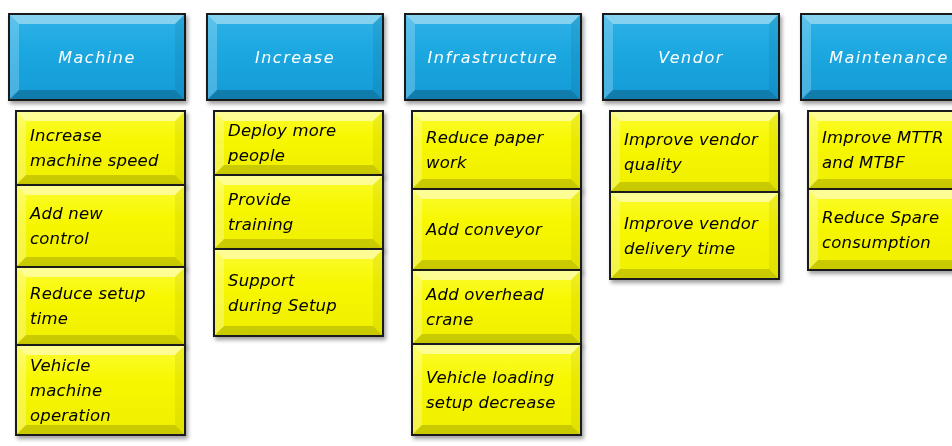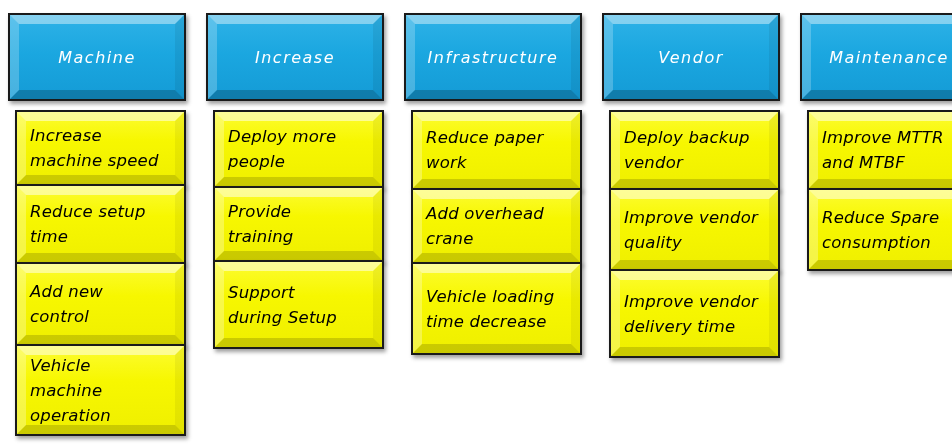--- a/index.html
+++ b/index.html
@@ -94,46 +94,46 @@
     <div class="box header">
       <span class="frame"></span>
       <span class="label">Machine</span>
     </div>
     <div class="notes">
       <div class="box note" style="height:76px">
         <span class="frame"></span>
         <span class="label">Increase
 machine speed</span>
       </div>
+      <div class="box note" style="height:84px">
+        <span class="frame"></span>
+        <span class="label">Add new
+control</span>
+      </div>
       <div class="box note" style="height:80px">
         <span class="frame"></span>
         <span class="label">Reduce setup
 time</span>
-      </div>
-      <div class="box note" style="height:84px">
-        <span class="frame"></span>
-        <span class="label">Add new
-control</span>
       </div>
       <div class="box note" style="height:92px">
         <span class="frame"></span>
         <span class="label">Vehicle
 machine
 operation</span>
       </div>
     </div>
   </div>
 
   <div class="column">
     <div class="box header">
       <span class="frame"></span>
       <span class="label">Increase</span>
     </div>
     <div class="notes">
-      <div class="box note" style="height:78px">
+      <div class="box note" style="height:66px">
         <span class="frame"></span>
         <span class="label">Deploy more
 people</span>
       </div>
       <div class="box note" style="height:76px">
         <span class="frame"></span>
         <span class="label">Provide
 training</span>
       </div>
       <div class="box note" style="height:89px">
@@ -148,44 +148,43 @@
     <div class="box header">
       <span class="frame"></span>
       <span class="label">Infrastructure</span>
     </div>
     <div class="notes">
       <div class="box note" style="height:80px">
         <span class="frame"></span>
         <span class="label">Reduce paper
 work</span>
       </div>
+      <div class="box note" style="height:83px">
+        <span class="frame"></span>
+        <span class="label">Add conveyor</span>
+      </div>
       <div class="box note" style="height:76px">
         <span class="frame"></span>
         <span class="label">Add overhead
 crane</span>
       </div>
       <div class="box note" style="height:93px">
         <span class="frame"></span>
         <span class="label">Vehicle loading
-time decrease</span>
+setup decrease</span>
       </div>
     </div>
   </div>
 
   <div class="column">
     <div class="box header">
       <span class="frame"></span>
       <span class="label">Vendor</span>
     </div>
     <div class="notes">
-      <div class="box note" style="height:80px">
-        <span class="frame"></span>
-        <span class="label">Deploy backup
-vendor</span>
-      </div>
       <div class="box note" style="height:83px">
         <span class="frame"></span>
         <span class="label">Improve vendor
 quality</span>
       </div>
       <div class="box note" style="height:89px">
         <span class="frame"></span>
         <span class="label">Improve vendor
 delivery time</span>
       </div>

